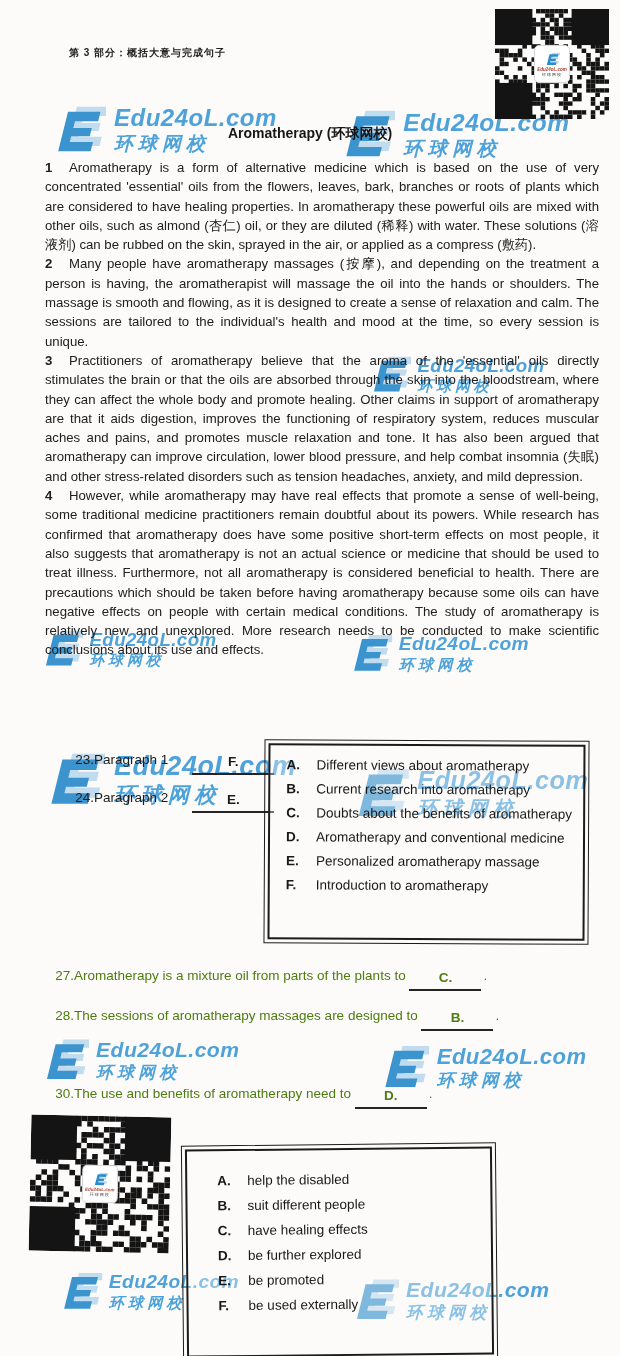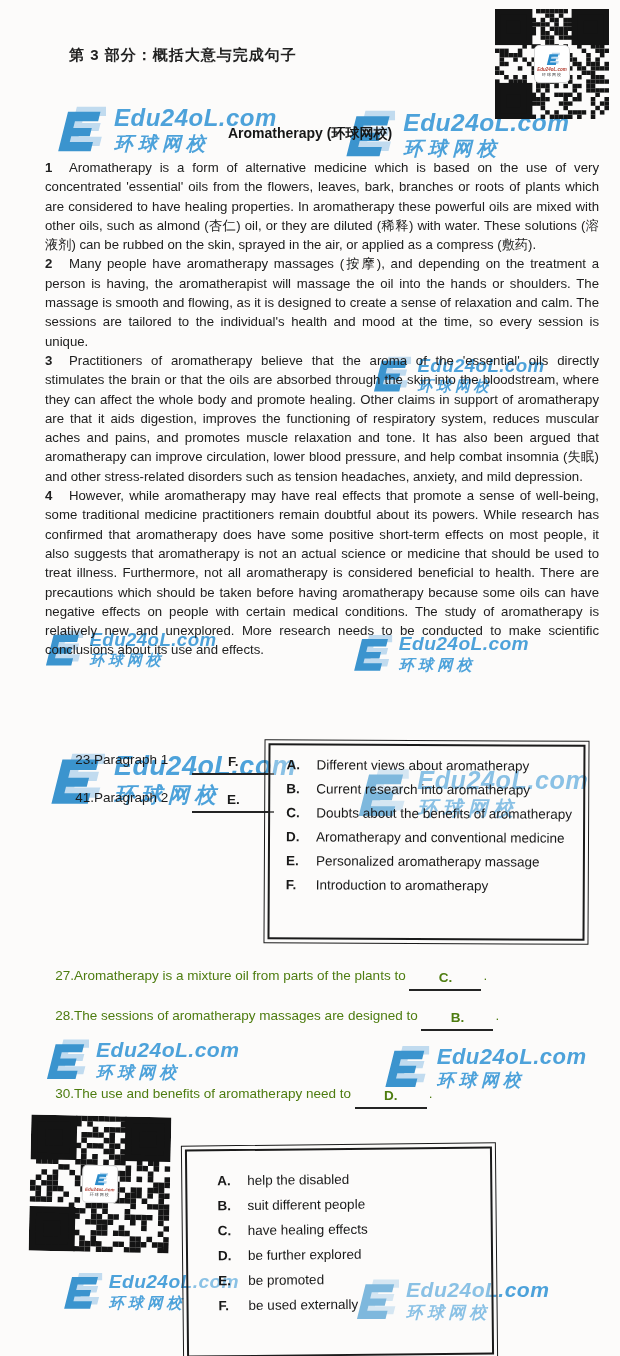--- a/index.html
+++ b/index.html
@@ -32,21 +32,21 @@
     font-style:italic;font-weight:bold;font-size:24px;line-height:24px;
     color:var(--blue);letter-spacing:.5px;white-space:nowrap;
   }
   .wm-l2{
     font-style:italic;font-weight:bold;font-size:19px;line-height:20px;
     color:var(--blue);letter-spacing:5px;margin-top:4px;white-space:nowrap;
   }
   
   .section-header{
     position:absolute;left:69px;top:46px;z-index:1;
-    font-weight:bold;font-size:15px;letter-spacing:1px;color:#222;
+    font-weight:bold;font-size:10px;letter-spacing:1px;color:#222;
   }
   .title{
     position:absolute;left:0;top:125px;width:620px;text-align:center;z-index:1;
     font-weight:bold;font-size:14px;color:#161616;
   }
   
   .passage{
     position:absolute;left:45px;top:158px;width:554px;z-index:1;
     font-size:13.2px;line-height:19.3px;text-align:justify;color:#202020;
   }
@@ -451,21 +451,21 @@
     <p class="para"><span class="pnum">1</span><span>Aromatherapy is a form of alternative medicine which is based on the use of very concentrated 'essential' oils from the flowers, leaves, bark, branches or roots of plants which are considered to have healing properties. In aromatherapy these powerful oils are mixed with other oils, such as almond (杏仁) oil, or they are diluted (稀释) with water. These solutions (溶液剂) can be rubbed on the skin, sprayed in the air, or applied as a compress (敷药).</span></p>
     <p class="para"><span class="pnum">2</span><span>Many people have aromatherapy massages (按摩), and depending on the treatment a person is having, the aromatherapist will massage the oil into the hands or shoulders. The massage is smooth and flowing, as it is designed to create a sense of relaxation and calm. The sessions are tailored to the individual's health and mood at the time, so every session is unique.</span></p>
     <p class="para"><span class="pnum">3</span><span>Practitioners of aromatherapy believe that the aroma of the 'essential' oils directly stimulates the brain or that the oils are absorbed through the skin into the bloodstream, where they can affect the whole body and promote healing. Other claims in support of aromatherapy are that it aids digestion, improves the functioning of respiratory system, reduces muscular aches and pains, and promotes muscle relaxation and tone. It has also been argued that aromatherapy can improve circulation, lower blood pressure, and help combat insomnia (失眠) and other stress-related disorders such as tension headaches, anxiety, and mild depression.</span></p>
     <p class="para"><span class="pnum">4</span><span>However, while aromatherapy may have real effects that promote a sense of well-being, some traditional medicine practitioners remain doubtful about its powers. While research has confirmed that aromatherapy does have some positive short-term effects on most people, it also suggests that aromatherapy is not an actual science or medicine that should be used to treat illness. Furthermore, not all aromatherapy is considered beneficial to health. There are precautions which should be taken before having aromatherapy because some oils can have negative effects on people with certain medical conditions. The study of aromatherapy is relatively new and unexplored. More research needs to be conducted to make scientific conclusions about its use and effects.</span></p>
   </div>
 
   <div class="q-row" style="top:752px">
     <span class="q-num">23.</span><span class="q-label">Paragraph 1</span><span class="blank blank-pm"><span class="ans">F.</span></span>
   </div>
   <div class="q-row" style="top:790px">
-    <span class="q-num">41.</span><span class="q-label">Paragraph 2</span><span class="blank blank-pm"><span class="ans">E.</span></span>
+    <span class="q-num">24.</span><span class="q-label">Paragraph 2</span><span class="blank blank-pm"><span class="ans">E.</span></span>
   </div>
 
   <div class="opt-box box1">
     <div class="opt-row">
         <span class="opt-letter">A.</span>
         <span class="opt-text">Different views about aromatherapy</span>
       </div>
     <div class="opt-row">
         <span class="opt-letter">B.</span>
         <span class="opt-text">Current research into aromatherapy</span>

